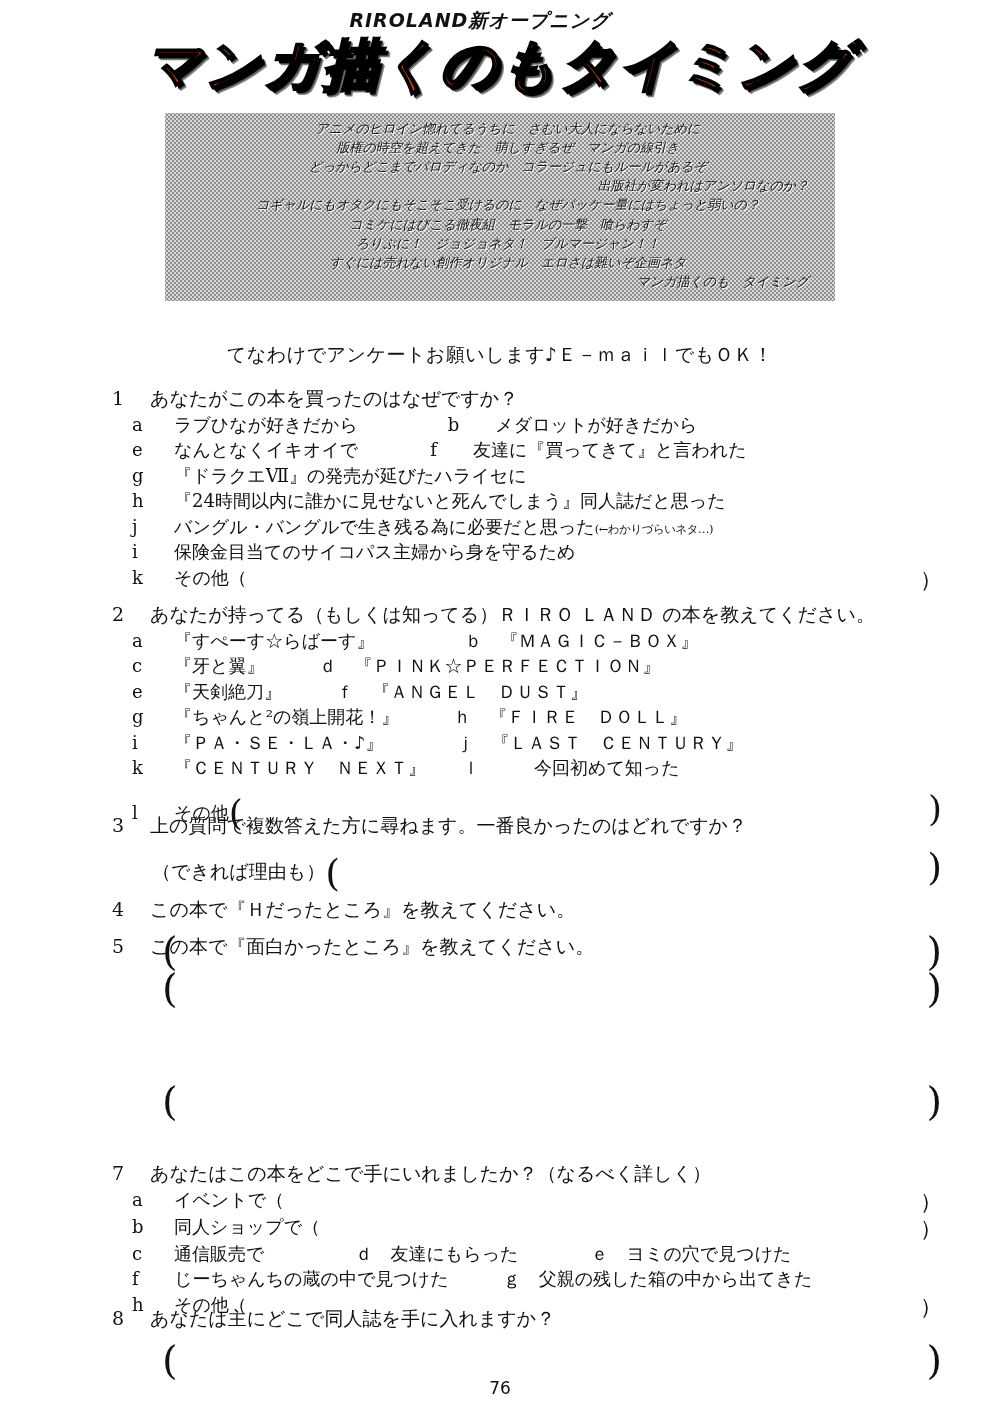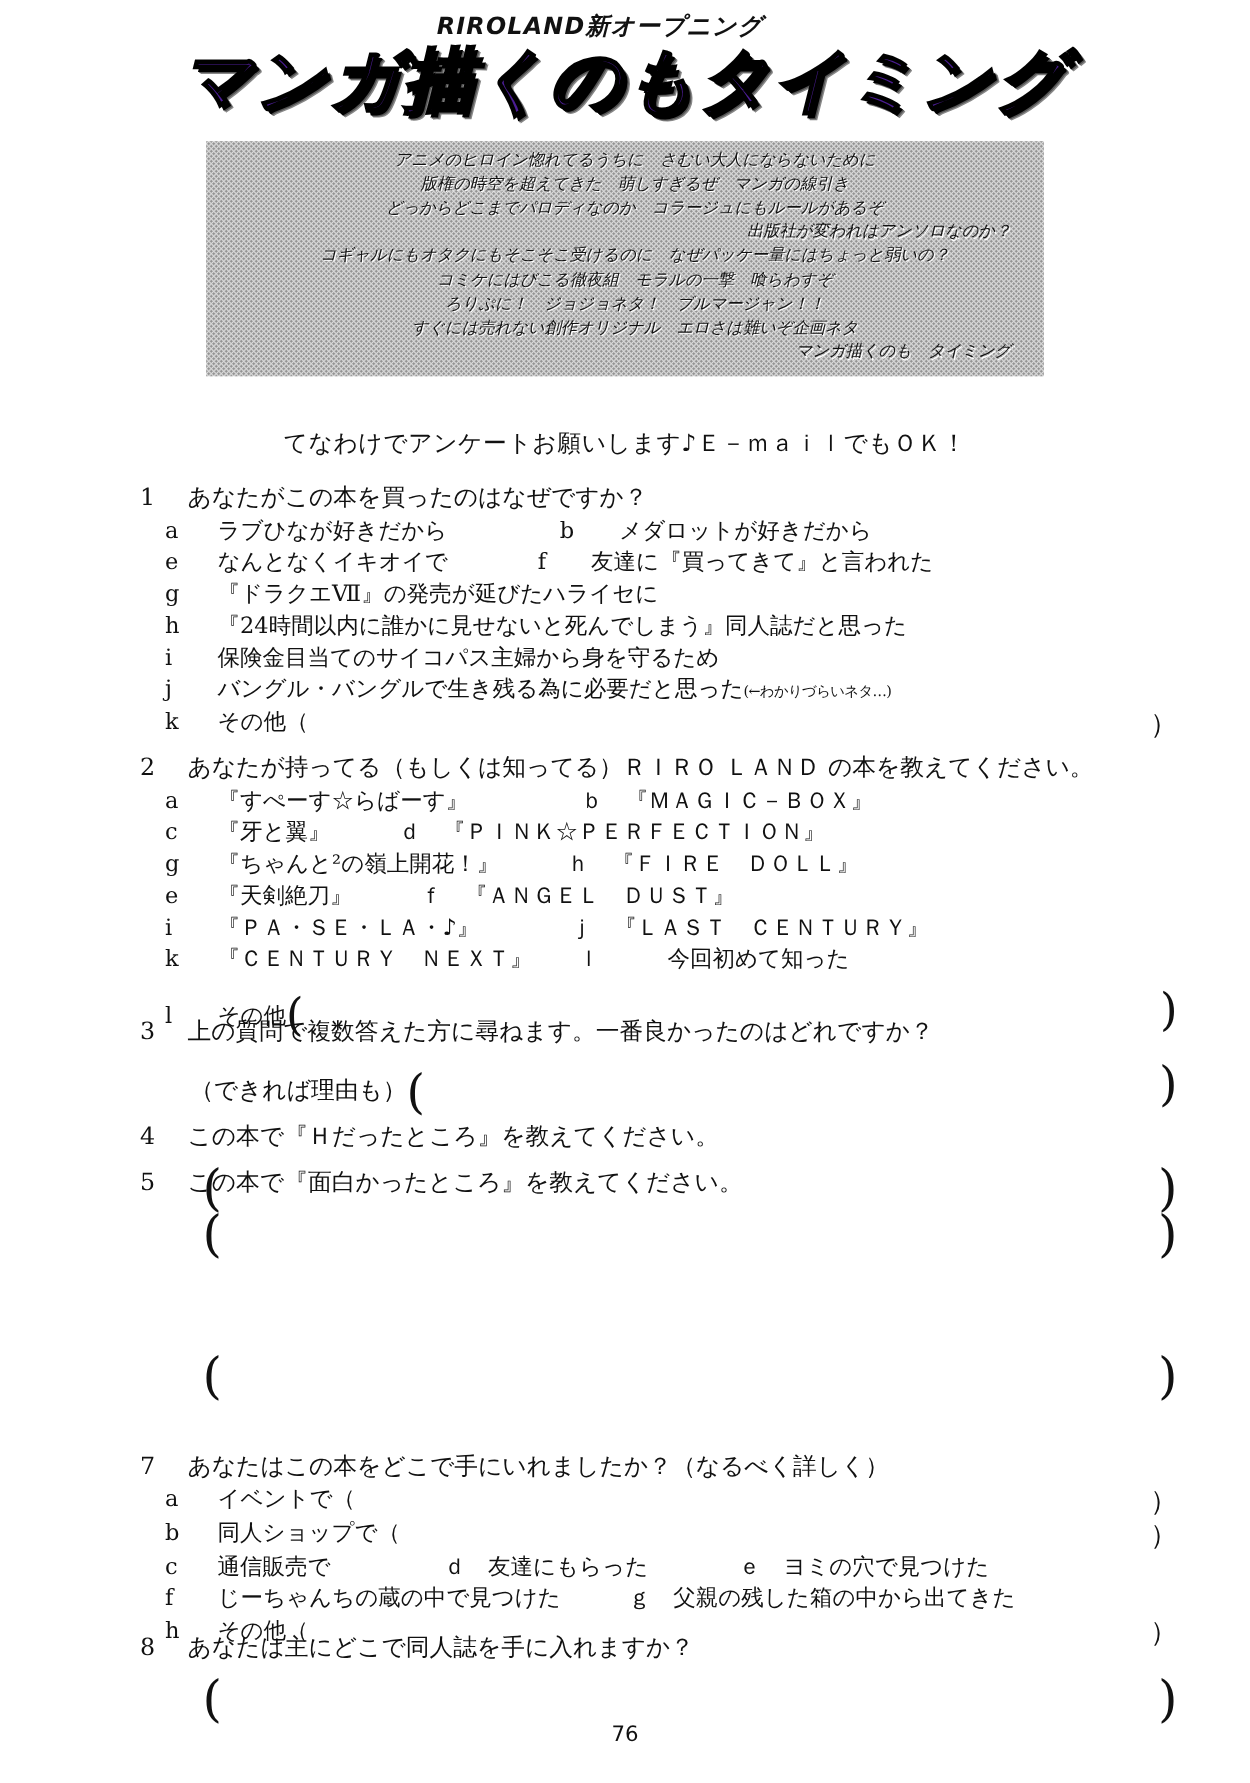--- a/index.html
+++ b/index.html
@@ -42,21 +42,21 @@
     text-align: center;
   }
   .title-main {
     font-family: "DejaVu Sans", "Liberation Sans", sans-serif;
     font-weight: bold;
     font-style: italic;
     font-size: 56px;
     letter-spacing: 2px;
     line-height: 1.05;
     margin-top: 2px;
-    color: #4c1d95;
+    color: #c2410c;
     -webkit-text-stroke: 2px #000;
     text-shadow:
        3px 3px 0 #000,
        4px 4px 0 #555,
        5px 5px 0 #888;
   }
 
   
   .lyrics-box {
     position: absolute;
@@ -194,31 +194,31 @@
   </div>
 
   <div class="tagline">てなわけでアンケートお願いします♪Ｅ－ｍａｉｌでもＯＫ！</div>
 
   <div class="qblock" style="top:386px;">
     <div class="qhead"><span class="qnum">1</span><span>あなたがこの本を買ったのはなぜですか？</span></div>
     <div class="opt-row"><span class="opt-letter">a</span><span>ラブひなが好きだから　　　　　b　　メダロットが好きだから</span></div>
     <div class="opt-row"><span class="opt-letter">e</span><span>なんとなくイキオイで　　　　f　　友達に『買ってきて』と言われた</span></div>
     <div class="opt-row"><span class="opt-letter">g</span><span>『ドラクエⅦ』の発売が延びたハライセに</span></div>
     <div class="opt-row"><span class="opt-letter">h</span><span>『24時間以内に誰かに見せないと死んでしまう』同人誌だと思った</span></div>
+    <div class="opt-row"><span class="opt-letter">j</span><span>バングル・バングルで生き残る為に必要だと思った</span><span class="small-note">(←わかりづらいネタ…)</span></div>
     <div class="opt-row"><span class="opt-letter">i</span><span>保険金目当てのサイコパス主婦から身を守るため</span></div>
-    <div class="opt-row"><span class="opt-letter">j</span><span>バングル・バングルで生き残る為に必要だと思った</span><span class="small-note">(←わかりづらいネタ…)</span></div>
     <div class="inline-paren-row"><span class="opt-letter">k</span><span>その他（</span><span class="pc">）</span></div>
   </div>
 
   <div class="qblock" style="top:602px;">
     <div class="qhead"><span class="qnum">2</span><span>あなたが持ってる（もしくは知ってる）ＲＩＲＯ ＬＡＮＤ の本を教えてください。</span></div>
     <div class="opt-row"><span class="opt-letter">a</span><span>『すぺーす☆らばーす』　　　　　ｂ　『ＭＡＧＩＣ－ＢＯＸ』</span></div>
     <div class="opt-row"><span class="opt-letter">c</span><span>『牙と翼』　　　ｄ　『ＰＩＮＫ☆ＰＥＲＦＥＣＴＩＯＮ』</span></div>
+    <div class="opt-row"><span class="opt-letter">e</span><span>『天剣絶刀』　　　ｆ　『ＡＮＧＥＬ　ＤＵＳＴ』</span></div>
     <div class="opt-row"><span class="opt-letter">g</span><span>『ちゃんと²の嶺上開花！』　　　ｈ　『ＦＩＲＥ　ＤＯＬＬ』</span></div>
-    <div class="opt-row"><span class="opt-letter">e</span><span>『天剣絶刀』　　　ｆ　『ＡＮＧＥＬ　ＤＵＳＴ』</span></div>
     <div class="opt-row"><span class="opt-letter">i</span><span>『ＰＡ・ＳＥ・ＬＡ・♪』　　　　ｊ　『ＬＡＳＴ　ＣＥＮＴＵＲＹ』</span></div>
     <div class="opt-row"><span class="opt-letter">k</span><span>『ＣＥＮＴＵＲＹ　ＮＥＸＴ』　　ｌ　　　今回初めて知った</span></div>
     <div class="inline-paren-row" style="height:36px;"><span class="opt-letter">l</span><span>その他</span><span style="font-size:36px; position:relative; top:6px;">(</span><span class="pc" style="font-size:36px; top:2px;">)</span></div>
   </div>
 
   <div class="qblock" style="top:813px;">
     <div class="qhead"><span class="qnum">3</span><span>上の質問で複数答えた方に尋ねます。一番良かったのはどれですか？</span></div>
     <div class="inline-paren-row" style="height:38px; font-size:19px; padding-left:40px;"><span>（できれば理由も）</span><span style="font-size:38px; position:relative; top:8px;">(</span><span class="pc" style="font-size:38px; top:2px;">)</span></div>
   </div>
 

